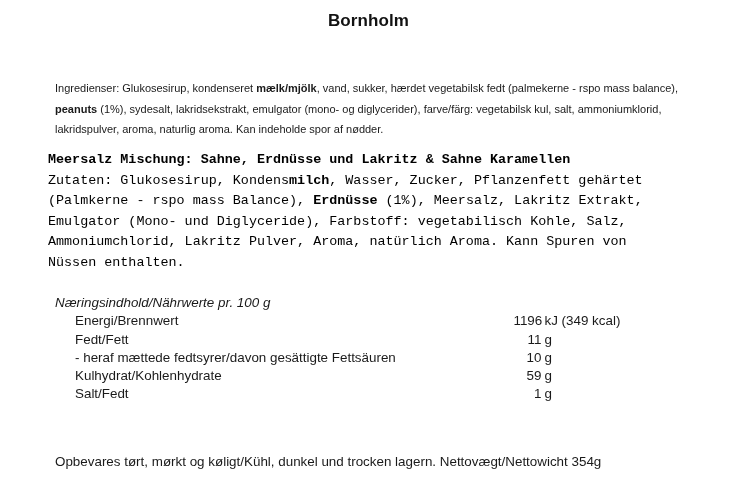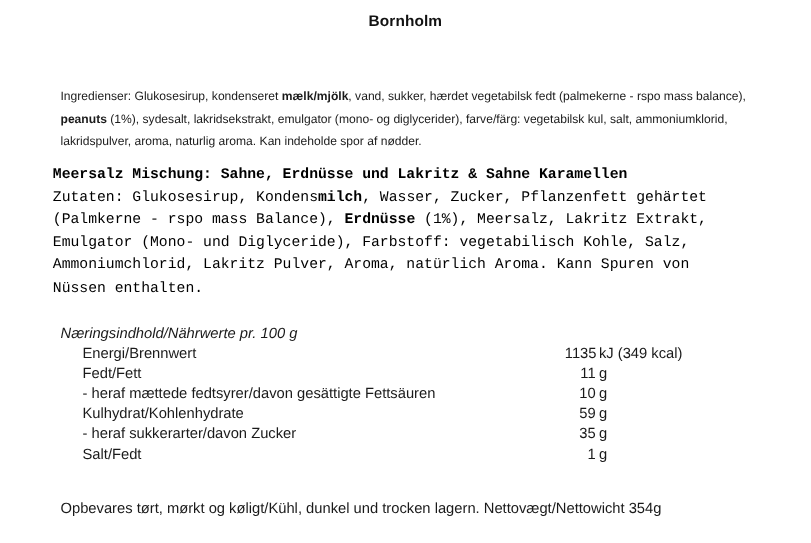--- a/index.html
+++ b/index.html
@@ -22,21 +22,21 @@
     background: #ffffff;
   }
 
   
   .product-title {
     position: absolute;
     top: 11px;
     left: 0;
     width: 737px;
     text-align: center;
-    font-size: 14px;
+    font-size: 17px;
     font-weight: bold;
     letter-spacing: 0.1px;
     color: #121212;
   }
 
   
   .ingredients-da {
     position: absolute;
     top: 67px;
     left: 55px;
@@ -146,39 +146,35 @@
     <span class="de-heading">Meersalz Mischung: Sahne, Erdnüsse und Lakritz &amp; Sahne Karamellen</span>
     <span class="de-body"><span>Zutaten: Glukosesirup, Kondens</span><b class="b">milch</b><span>, Wasser, Zucker, Pflanzenfett gehärtet (Palmkerne - rspo mass Balance), </span><b class="b">Erdnüsse</b><span> (1%), Meersalz, Lakritz Extrakt, Emulgator (Mono- und Diglyceride), Farbstoff: vegetabilisch Kohle, Salz, Ammoniumchlorid, Lakritz Pulver, Aroma, natürlich Aroma. Kann Spuren von Nüssen enthalten.</span></span>
   </div>
 
   <div class="nutrition">
     <span class="nutrition-caption">Næringsindhold/Nährwerte pr. 100 g</span>
     <table class="nutrition-table">
       <tbody>
           <tr>
             <td class="label">Energi/Brennwert</td>
-            <td class="value"><span class="num">1135</span><span class="unit">kJ (349 kcal)</span></td>
+            <td class="value"><span class="num">1196</span><span class="unit">kJ (349 kcal)</span></td>
           </tr>
           <tr>
             <td class="label">Fedt/Fett</td>
             <td class="value"><span class="num">11</span><span class="unit">g</span></td>
           </tr>
           <tr>
             <td class="label">- heraf mættede fedtsyrer/davon gesättigte Fettsäuren</td>
             <td class="value"><span class="num">10</span><span class="unit">g</span></td>
           </tr>
           <tr>
             <td class="label">Kulhydrat/Kohlenhydrate</td>
             <td class="value"><span class="num">59</span><span class="unit">g</span></td>
           </tr>
           <tr>
-            <td class="label">- heraf sukkerarter/davon Zucker</td>
-            <td class="value"><span class="num">35</span><span class="unit">g</span></td>
-          </tr>
-          <tr>
             <td class="label">Salt/Fedt</td>
             <td class="value"><span class="num">1</span><span class="unit">g</span></td>
           </tr>
         </tbody>
     </table>
   </div>
 
   <div class="storage">Opbevares tørt, mørkt og køligt/Kühl, dunkel und trocken lagern. Nettovægt/Nettowicht 354g</div>
 
 </div>

